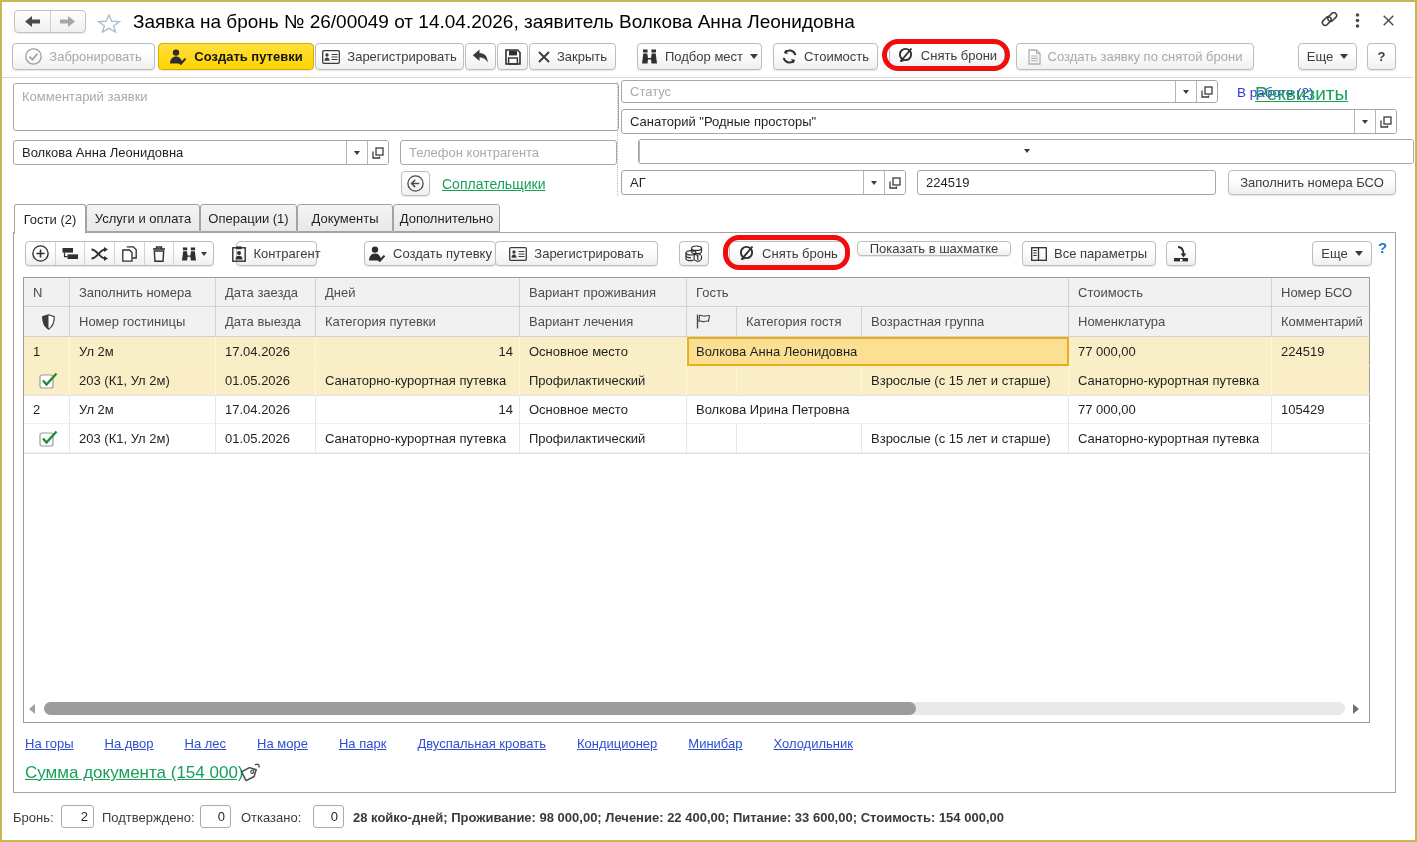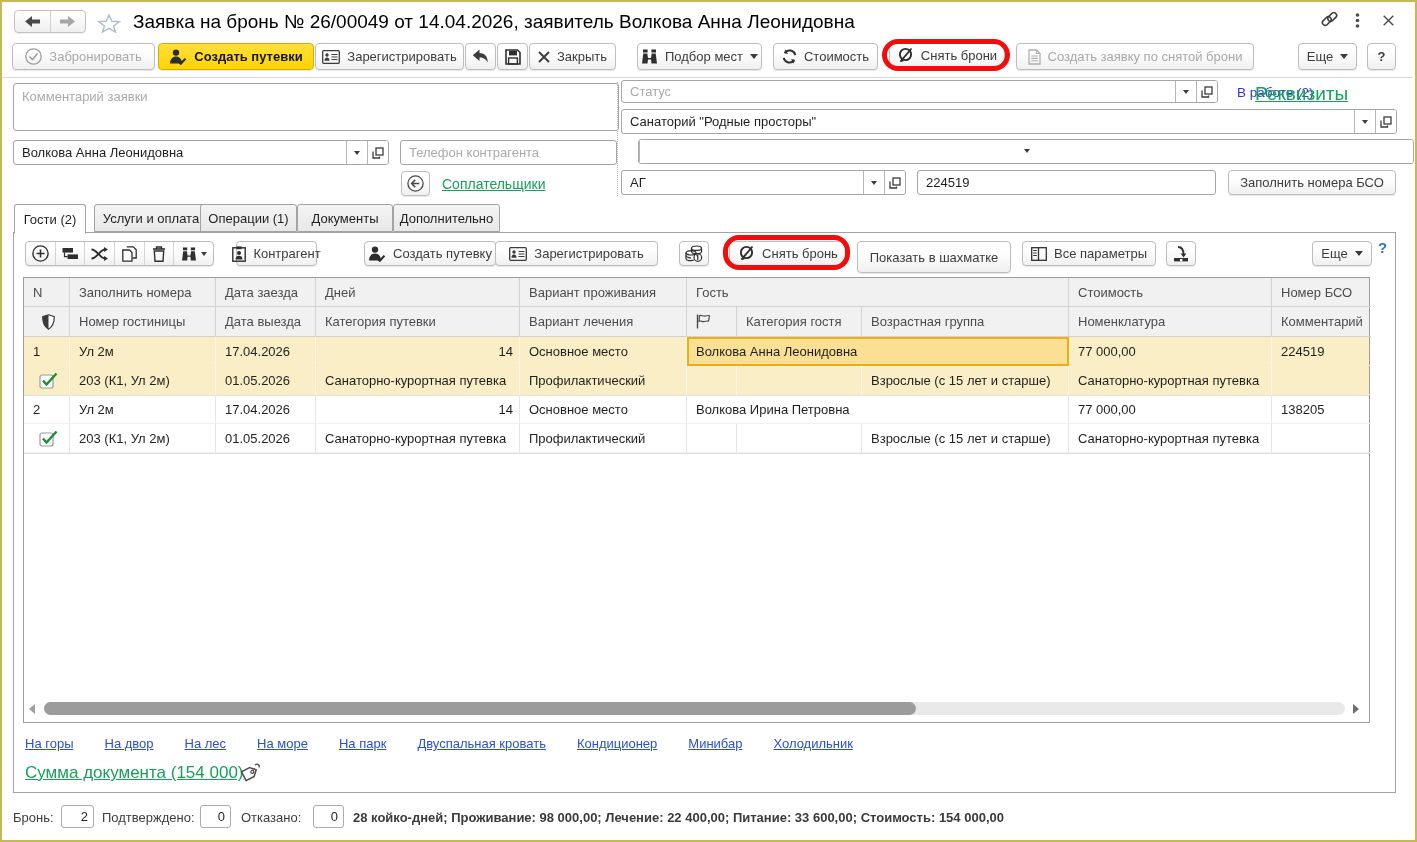--- a/index.html
+++ b/index.html
@@ -306,21 +306,21 @@
     <div class="ftext">224519</div>
   </div>
   <div class="btn" style="left:1228px; top:170px; width:168px; height:25px;">
     <span>Заполнить номера БСО</span>
   </div>
 
   <div id="tabpage"></div>
   <div class="tab active" style="left:14px; width:72px;">
       <span>Гости (2)</span>
     </div>
-  <div class="tab" style="left:94px; width:114px;">
+  <div class="tab" style="left:86px; width:114px;">
       <span>Услуги и оплата</span>
     </div>
   <div class="tab" style="left:200px; width:97px;">
       <span>Операции (1)</span>
     </div>
   <div class="tab" style="left:297px; width:96px;">
       <span>Документы</span>
     </div>
   <div class="tab" style="left:393px; width:107px;">
       <span>Дополнительно</span>
@@ -411,21 +411,21 @@
     </svg>
   </div>
   <div class="btn" style="left:729px; top:241px; width:118px; height:25px;">
     <svg width="17" height="17" viewBox="0 0 17 17">
       <circle cx="8.5" cy="7.5" r="5.6" fill="none" stroke="#2f2f2f" stroke-width="1.9"></circle>
       <path d="M14.5 1.5 L3.5 14.5" stroke="#2f2f2f" stroke-width="1.9"></path>
       <path d="M4.6 11.5 L3.2 15 L6.8 14.2" fill="#2f2f2f"></path>
     </svg>
     <span>Снять бронь</span>
   </div>
-  <div class="btn" style="left:857px; top:241px; width:154px; height:32px;">
+  <div class="btn" style="left:857px; top:241px; width:154px; height:15px;">
     <span>Показать в шахматке</span>
   </div>
   <div class="btn" style="left:1022px; top:241px; width:134px; height:25px;">
     <svg width="16" height="14" viewBox="0 0 16 14">
       <rect x="0.7" y="0.7" width="14.6" height="12.6" fill="none" stroke="#2f2f2f" stroke-width="1.3"></rect>
       <path d="M7.5 0.7 V13.3" stroke="#2f2f2f" stroke-width="1.3"></path>
       <path d="M2.3 3.5 H5.7 M2.3 6 H5.7 M2.3 8.5 H5.7" stroke="#2f2f2f" stroke-width="1.1"></path>
     </svg>
     <span>Все параметры</span>
   </div>
@@ -509,21 +509,21 @@
     </div>
 
     <div class="trow drow" style="height:29px; border-top:1px solid #e3e3e3;">
       <div class="c cw-n">2</div>
       <div class="c cw-room">Ул 2м</div>
       <div class="c cw-date">17.04.2026</div>
       <div class="c cw-days right">14</div>
       <div class="c cw-stay">Основное место</div>
       <div class="c cw-guest">Волкова Ирина Петровна</div>
       <div class="c cw-cost">77 000,00</div>
-      <div class="c cw-bso">138205</div>
+      <div class="c cw-bso">105429</div>
     </div>
 
     <div class="trow drow" style="height:29px;">
       <div class="c cw-n" style="justify-content:center;">
         <svg width="19" height="17" viewBox="0 0 19 17">
           <rect x="1" y="3" width="13" height="13" rx="2" fill="#fff" stroke="#9a9a9a" stroke-width="1.2"></rect>
           <path d="M4 8.5 L7.5 12.5 L17.5 1.5" fill="none" stroke="#1e8c35" stroke-width="2.4"></path>
         </svg>
       </div>
       <div class="c cw-room">203 (К1, Ул 2м)</div>

